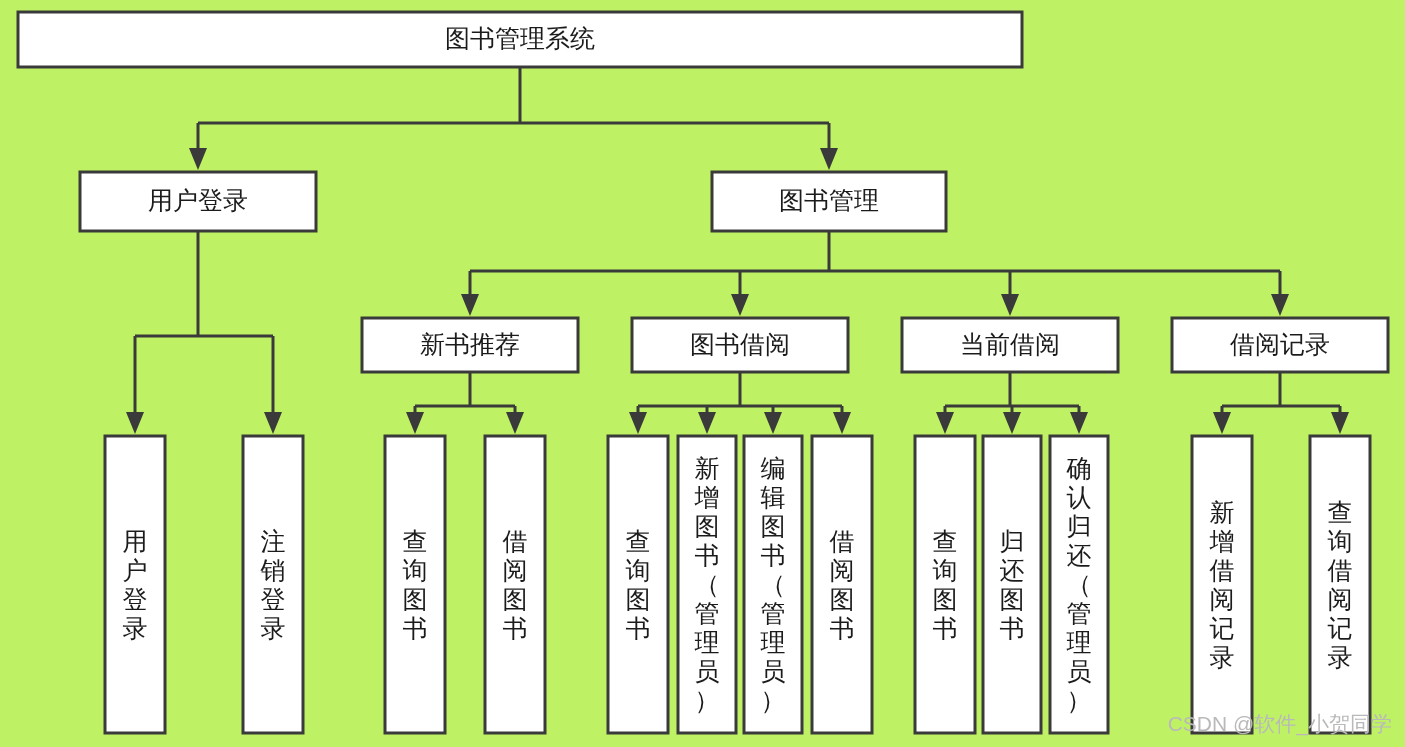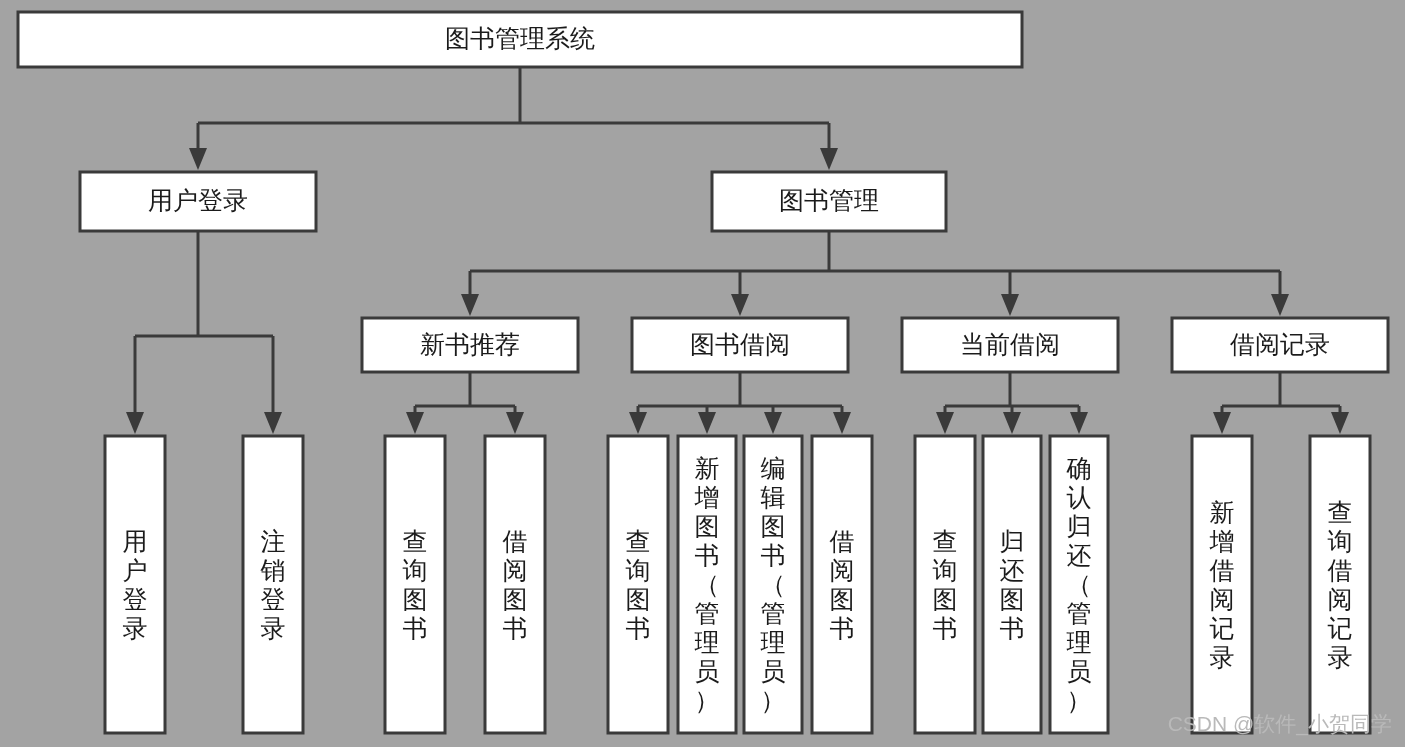--- a/index.html
+++ b/index.html
@@ -8,21 +8,21 @@
     padding: 0;
     background: #ffffff;
   }
   body {
     font-family: "Liberation Sans", "DejaVu Sans", sans-serif;
   }
   #diagram-root {
     position: relative;
     width: 1405px;
     height: 747px;
-    background: #a3a3a3;
+    background: #bef264;
     overflow: hidden;
   }
   svg.diagram-canvas {
     position: absolute;
     top: 0;
     left: 0;
     width: 1405px;
     height: 747px;
     display: block;
   }

